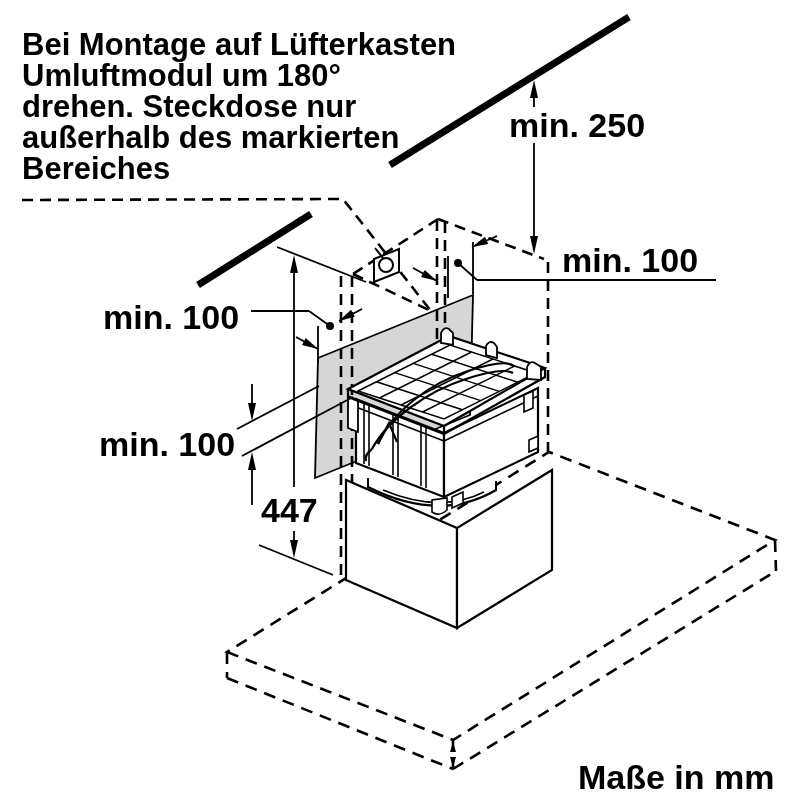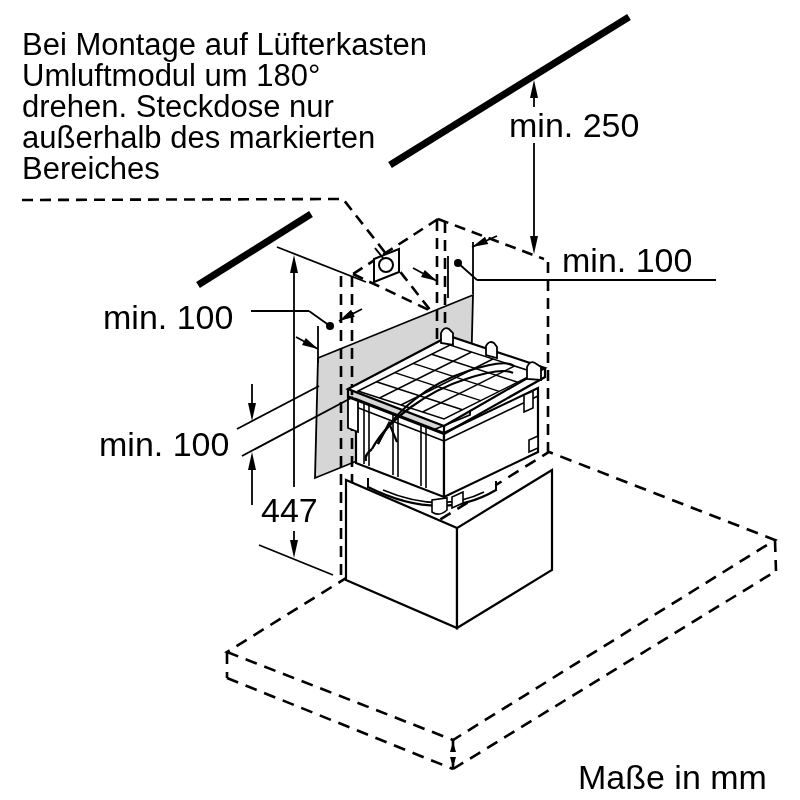--- a/index.html
+++ b/index.html
@@ -1,17 +1,17 @@
 <!DOCTYPE html>
 <html><head>
 <meta charset="utf-8">
 <style>
   html,body{margin:0;padding:0;background:#fff;}
   .stage{position:relative;width:800px;height:800px;background:#ffffff;overflow:hidden;
-         font-family:"Liberation Sans", sans-serif;}
+         font-family:"Liberation Sans", sans-serif;font-weight:bold;}
   svg{display:block}
   svg text{font-family:"Liberation Sans", sans-serif;fill:#000;}
   .note{font-size:31px;}
   .dim{font-size:34px;}
 </style>
 </head>
 <body>
 
 <div class="stage">
 <svg width="800" height="800" viewBox="0 0 800 800">

